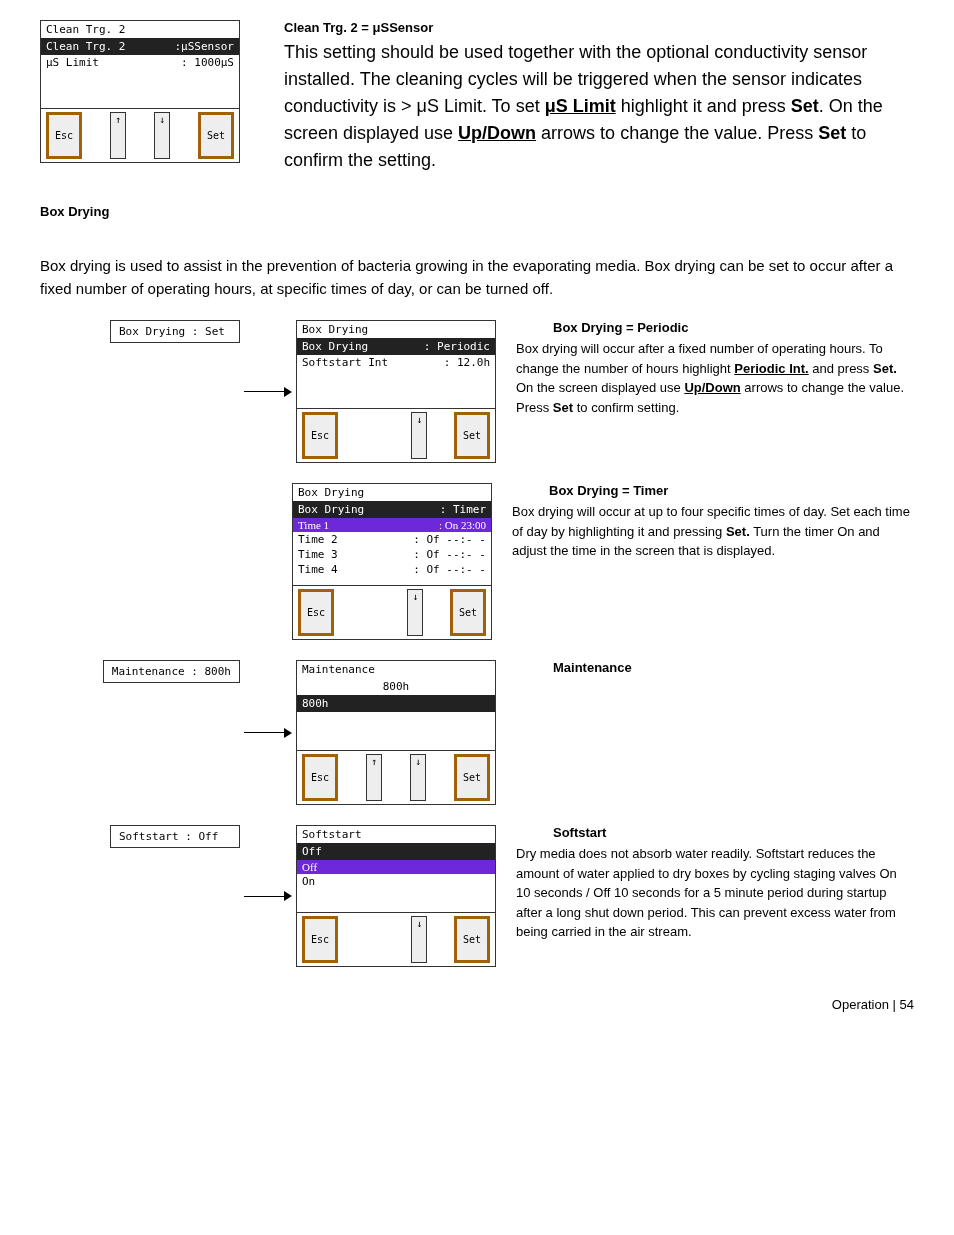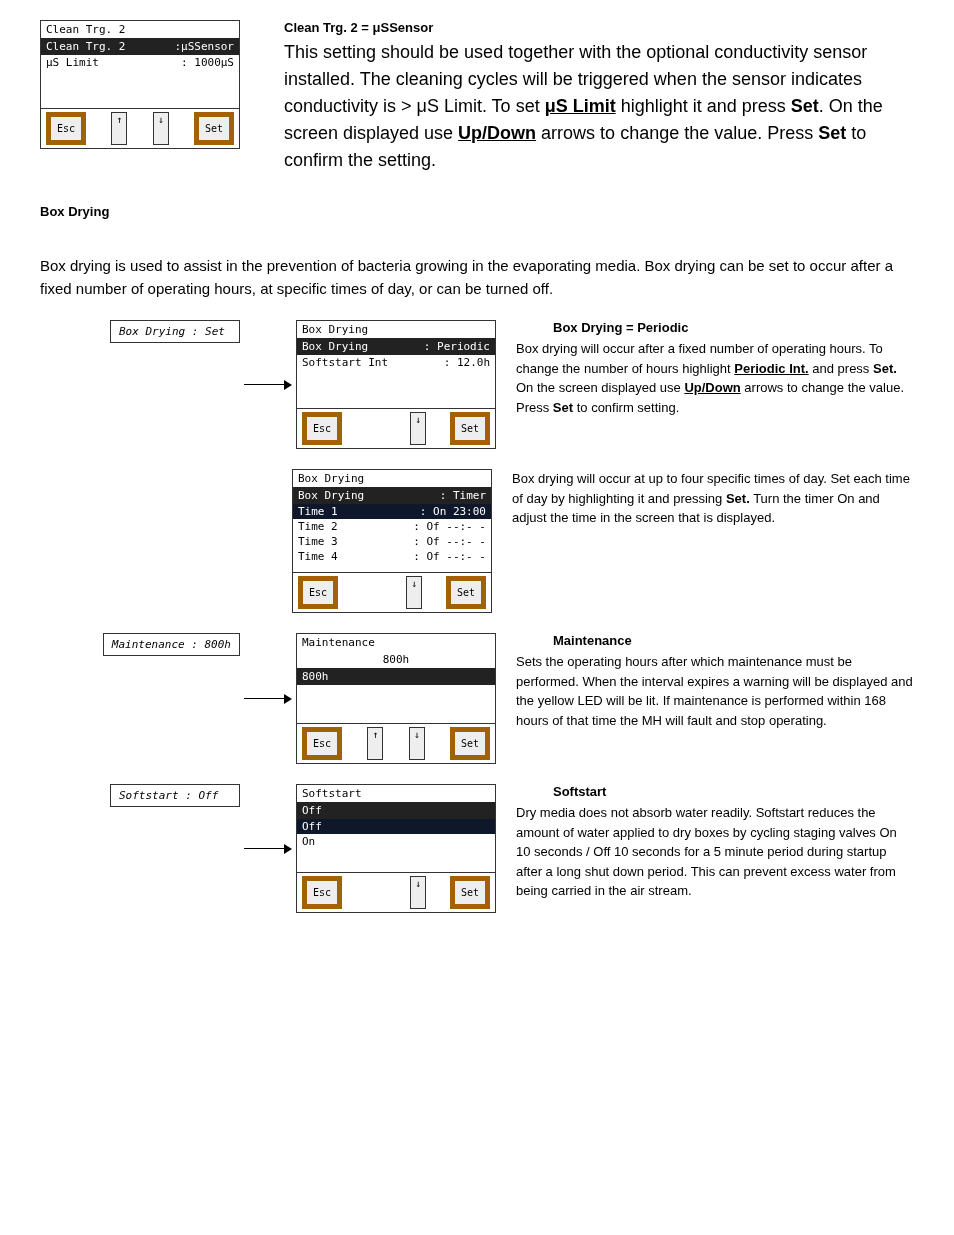--- a/index.html
+++ b/index.html
@@ -38,52 +38,52 @@
       justify-content: space-between;
       padding: 2px 5px;
     }
     .screen-row {
       display: flex;
       justify-content: space-between;
       padding: 1px 5px;
       border-bottom: none;
     }
     .screen-row.selected {
-      background: #0f172a;
+      background: #6d28d9;
       color: #fff;
+      font-family: Liberation Serif, serif;
     }
     .screen-footer {
       display: flex;
       justify-content: space-between;
       padding: 3px 5px;
       border-top: 1px solid #333;
       margin-top: 8px;
     }
     .screen-btn {
-      border: 5px solid #a16207;
+      border: 3px solid #a16207;
       background: #eee;
-      padding: 6px 6px;
+      padding: 15px 6px;
       font-size: 10px;
       font-family: monospace;
     }
     .arrow-btn {
       border: 1px solid #333;
       background: #eee;
       padding: 1px 4px;
       font-size: 10px;
     }
     .left-label-box {
       border: 1px solid #333;
       padding: 4px 8px;
       font-size: 11px;
       font-family: monospace;
       white-space: nowrap;
       align-self: center;
       min-width: 130px;
-      font-style: italic;
     }
     .arrow-right {
       width: 0;
       height: 0;
       border-top: 5px solid transparent;
       border-bottom: 5px solid transparent;
       border-left: 8px solid #000;
     }
     .right-text {
       flex: 1;
@@ -290,20 +290,21 @@
         </div>
         <div class="screen-footer">
           <span class="screen-btn">Esc</span>
           <span style="width:20px;"></span>
           <span class="arrow-btn">↓</span>
           <span class="screen-btn">Set</span>
         </div>
       </div>
     </div>
     <div class="diagram-right">
+      <h3>Box Drying = Timer</h3>
       <p>Box drying will occur at up to four specific times of day.  Set each time of day by highlighting it and pressing <span class="bold">Set.</span> Turn the timer On and adjust the time in the screen that is displayed.</p>
     </div>
   </div>
 
   <div class="diagram-row">
     <div class="diagram-left">
       <div class="left-label-box">Maintenance     : 800h</div>
     </div>
     <div class="diagram-middle">
       <div class="h-line"></div>
@@ -320,21 +321,20 @@
         <div class="screen-footer">
           <span class="screen-btn">Esc</span>
           <span class="arrow-btn">↑</span>
           <span class="arrow-btn">↓</span>
           <span class="screen-btn">Set</span>
         </div>
       </div>
     </div>
     <div class="diagram-right">
       <h3>Maintenance</h3>
-      <p>Sets the operating hours after which maintenance must be performed. When the interval expires a warning will be displayed and the yellow LED will be lit. If maintenance is performed within 168 hours of that time  the MH will fault and stop operating.</p>
     </div>
   </div>
 
   <div class="diagram-row">
     <div class="diagram-left">
       <div class="left-label-box">Softstart          : Off</div>
     </div>
     <div class="diagram-middle">
       <div class="h-line"></div>
       <div class="arrow-right"></div>
@@ -359,14 +359,17 @@
           <span class="screen-btn">Set</span>
         </div>
       </div>
     </div>
     <div class="diagram-right">
       <h3>Softstart</h3>
       <p>Dry media does not absorb water readily. Softstart reduces the amount of water applied to dry boxes by cycling staging valves On 10 seconds / Off 10 seconds for a 5 minute period during startup after a long shut down period. This can prevent excess water from being carried in the air stream.</p>
     </div>
   </div>
 
+  <div class="page-footer">
+    <span>Operation | 54</span>
+  </div>
 
 </div>
 
 </body></html>

